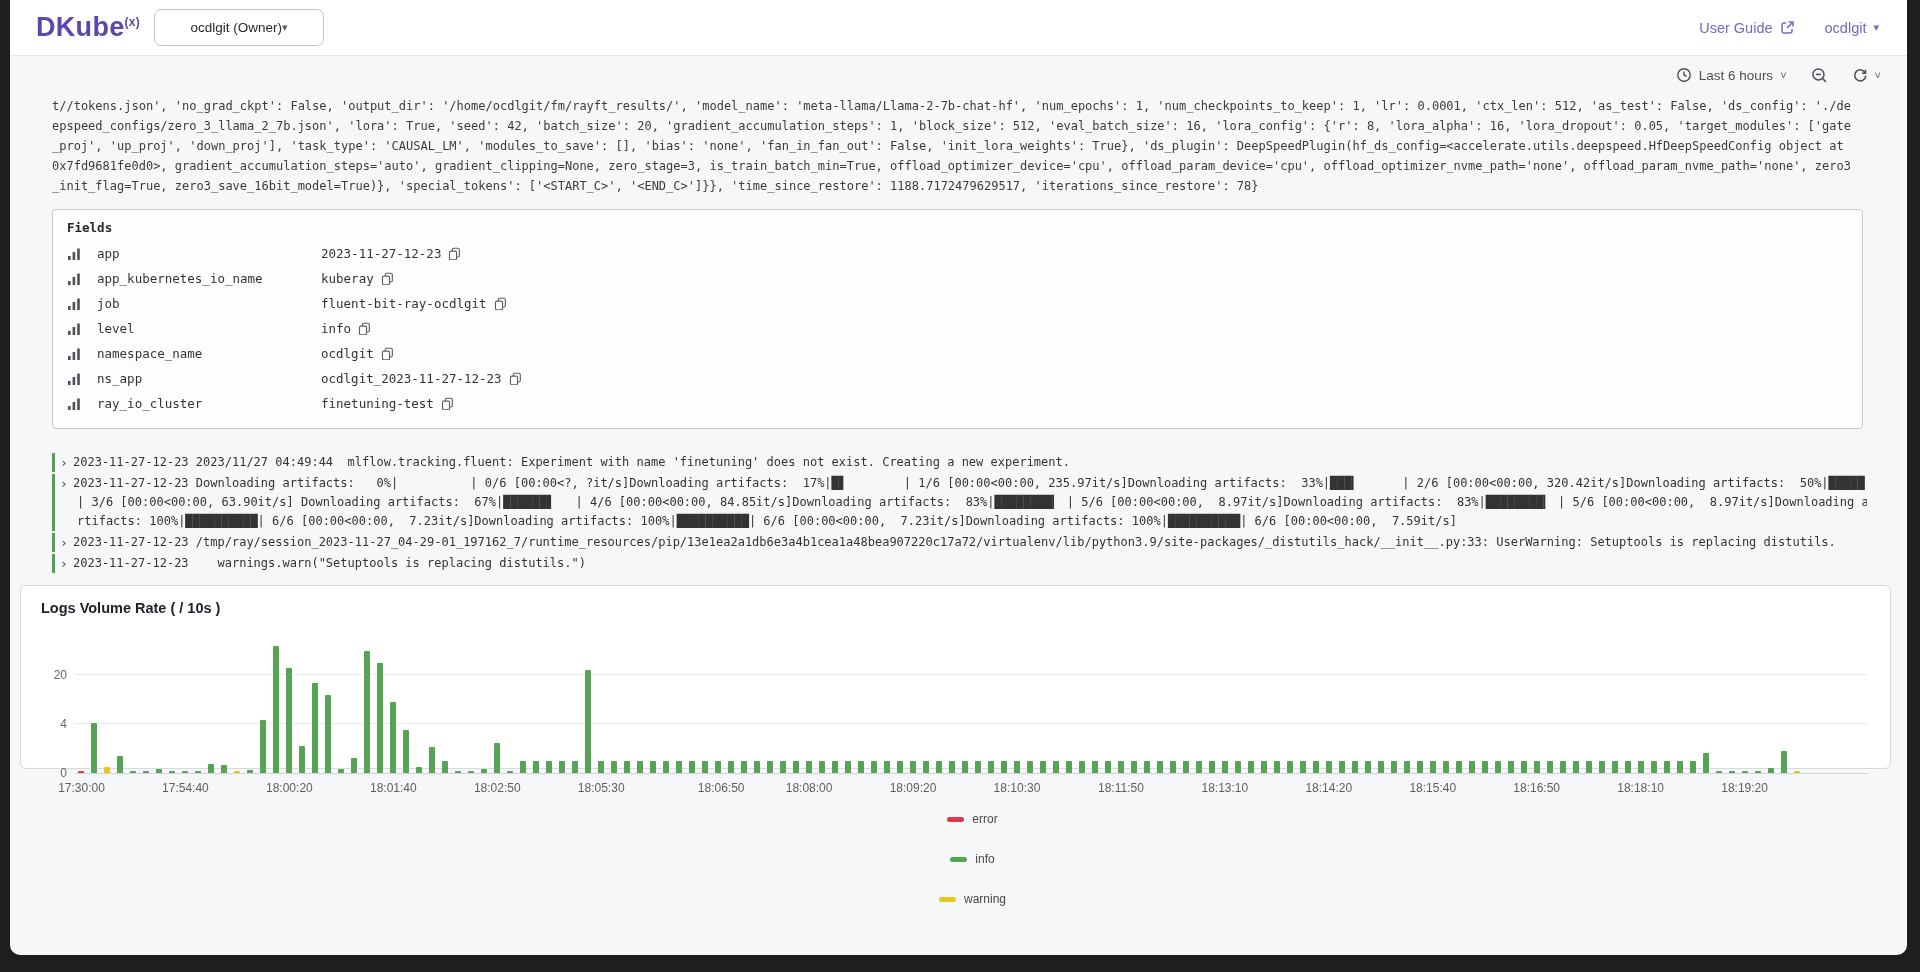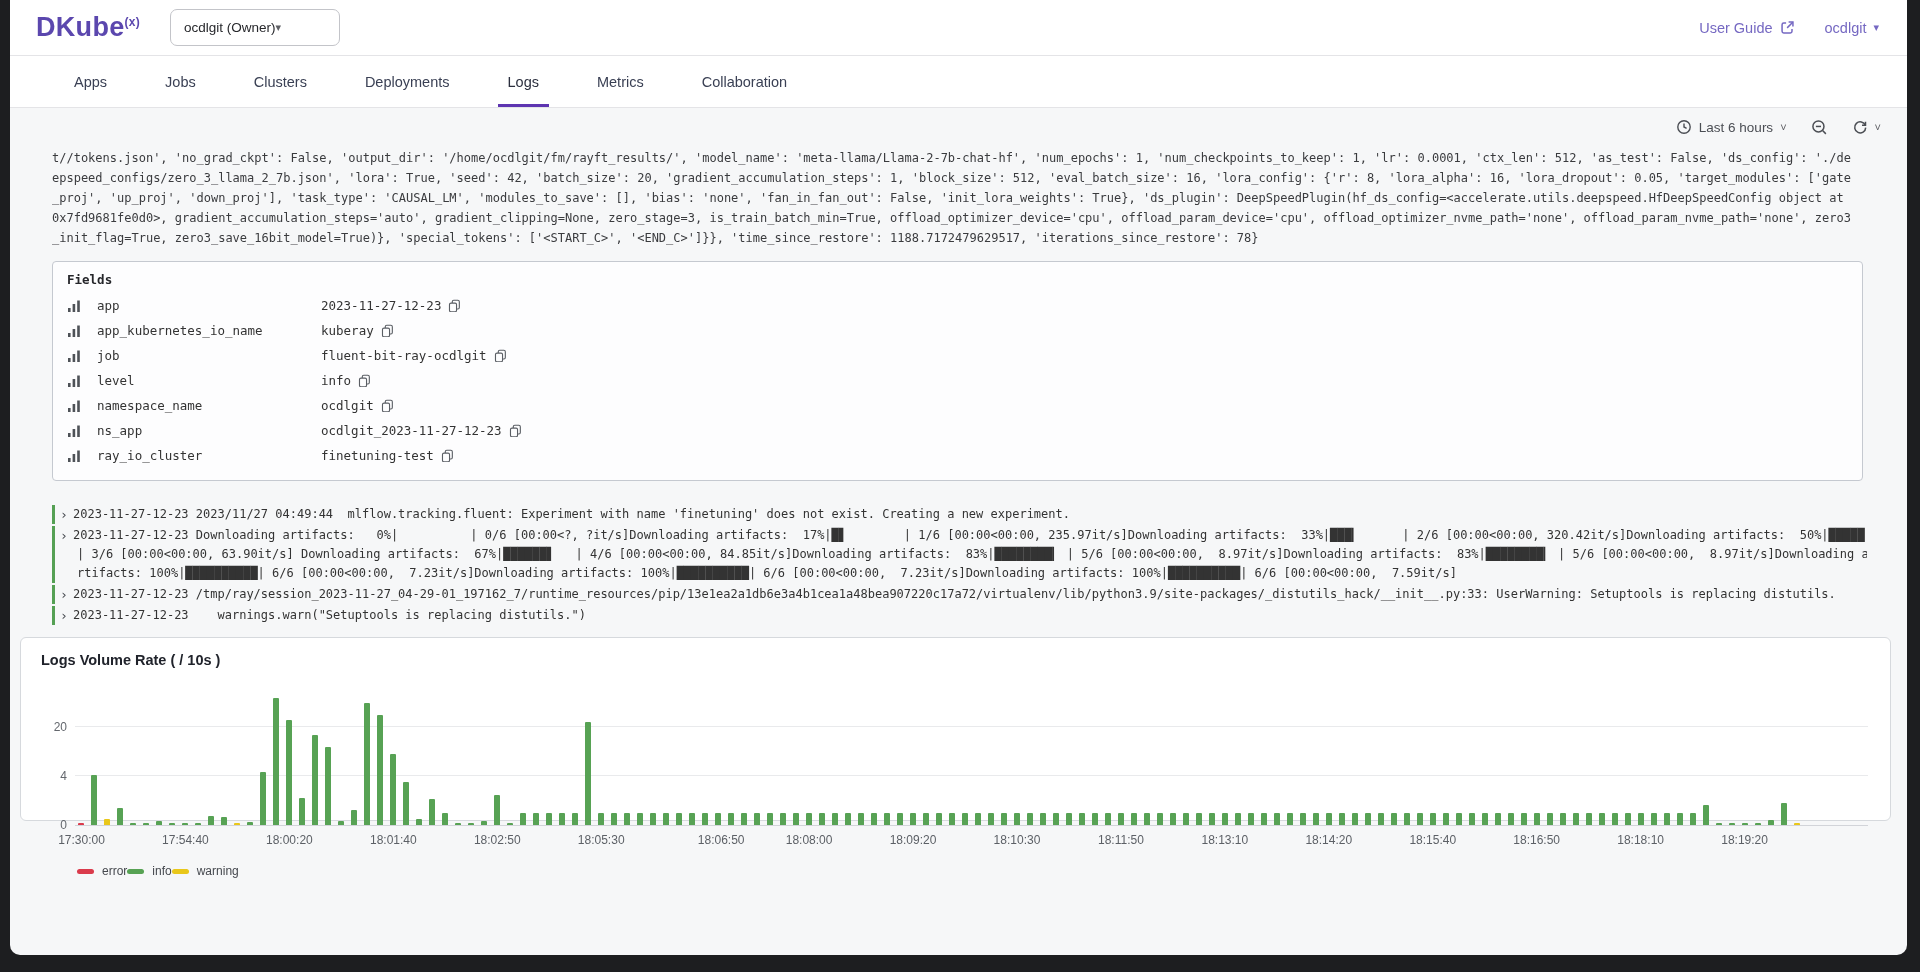--- a/index.html
+++ b/index.html
@@ -6,22 +6,22 @@
   html,body { width:1920px; height:972px; }
   body { font-family:"Liberation Sans", sans-serif; background:#1d1e20; overflow:hidden; }
   .frame { position:relative; width:1920px; height:972px; background:#1d1e20; }
   .app { position:absolute; left:10px; top:0; right:13px; bottom:17px; background:#f6f7f8;
          border-radius:0 0 10px 10px; overflow:hidden; }
 
   
   .header { height:56px; background:#fff; border-bottom:1px solid #e4e4e7; display:flex; align-items:center; padding:0 28px 0 26px; }
   .logo { font-size:27px; font-weight:bold; color:#5b47ae; letter-spacing:.3px; }
   .logo sup { font-size:12px; font-weight:bold; }
-  .ws-select { margin-left:30px; width:170px; height:37px; border:1px solid #c3c4c9; border-radius:7px;
-               background:#fff; display:flex; align-items:center; justify-content:flex-start;
+  .ws-select { margin-left:14px; width:170px; height:37px; border:1px solid #c3c4c9; border-radius:7px;
+               background:#fff; display:flex; align-items:center; justify-content:center;
                padding:0 13px; font-size:13.5px; color:#27282c; cursor:pointer; }
   .caret { font-size:11px; color:#5f6065; }
   .header-right { margin-left:auto; display:flex; align-items:center; gap:30px; }
   .hlink { display:flex; align-items:center; gap:7px; color:#7568c2; font-size:14.5px; cursor:pointer; }
   .hlink svg { display:block; }
   .hlink .caret { color:#7568c2; }
 
   
   .tabbar { height:52px; background:#fff; border-bottom:1px solid #e4e4e7; display:flex; padding-left:58px; gap:46px; }
   .tab { height:100%; display:flex; align-items:center; padding:0 6px; font-size:14.5px; font-weight:500;
@@ -62,21 +62,21 @@
   .chart-panel { margin:12px 16px 0 10px; background:#fff; border:1px solid #d6d9dd; border-radius:6px;
                  padding:14px 16px 6px 20px; height:184px; }
   .chart-title { font-size:14.5px; font-weight:bold; color:#20232b; }
   .plot-wrap { position:relative; margin:10px 6px 0 34px; }
   .plot { position:relative; height:148px; border-bottom:1px solid #d2d4d9; }
   .gridline { position:absolute; left:0; right:0; height:1px; background:#e9eaec; }
   .ylab { position:absolute; right:100%; margin-right:8px; font-size:12px; color:#63676d; width:24px; text-align:right; }
   .bar { position:absolute; bottom:0; width:6px; transform:translateX(-50%); border-radius:1px 1px 0 0; }
   .xlabs { position:relative; height:24px; }
   .xlab { position:absolute; top:7px; transform:translateX(-50%); font-size:12px; color:#5c6066; white-space:nowrap; }
-  .legend { display:flex; margin:14px 0 17px 2px; align-items:center; }
+  .legend { display:flex; gap:26px; margin:14px 0 17px 2px; align-items:center;flex-direction:column; }
   .leg-item { display:flex; align-items:center; gap:8px; font-size:12px; color:#45484e; cursor:pointer; }
   .leg-swatch { width:17px; height:5px; border-radius:3px; }
 </style>
 </head>
 <body>
 
 <div class="frame">
   <div class="app">
 
     <div class="header">
@@ -94,29 +94,20 @@
               <path d="M13.6 2.4 7.6 8.4"></path>
           </svg>
         </div>
         <div class="hlink">
           <span>ocdlgit</span>
           <span class="caret">▾</span>
         </div>
       </div>
     </div>
 
-    <div class="tabbar">
-        <div class="tab">Apps</div>
-        <div class="tab">Jobs</div>
-        <div class="tab">Clusters</div>
-        <div class="tab">Deployments</div>
-        <div class="tab active">Logs</div>
-        <div class="tab">Metrics</div>
-        <div class="tab">Collaboration</div>
-      </div>
 
     <div class="toolbar">
       <div class="tool">
         <svg width="16" height="16" viewBox="0 0 16 16" fill="none" stroke="#4b4e54" stroke-width="1.4">
           <circle cx="8" cy="8" r="6.2"></circle>
             <path d="M8 4.6V8l2.6 1.3"></path>
         </svg>
         <span>Last 6 hours</span>
         <span class="caret">˅</span>
       </div>

